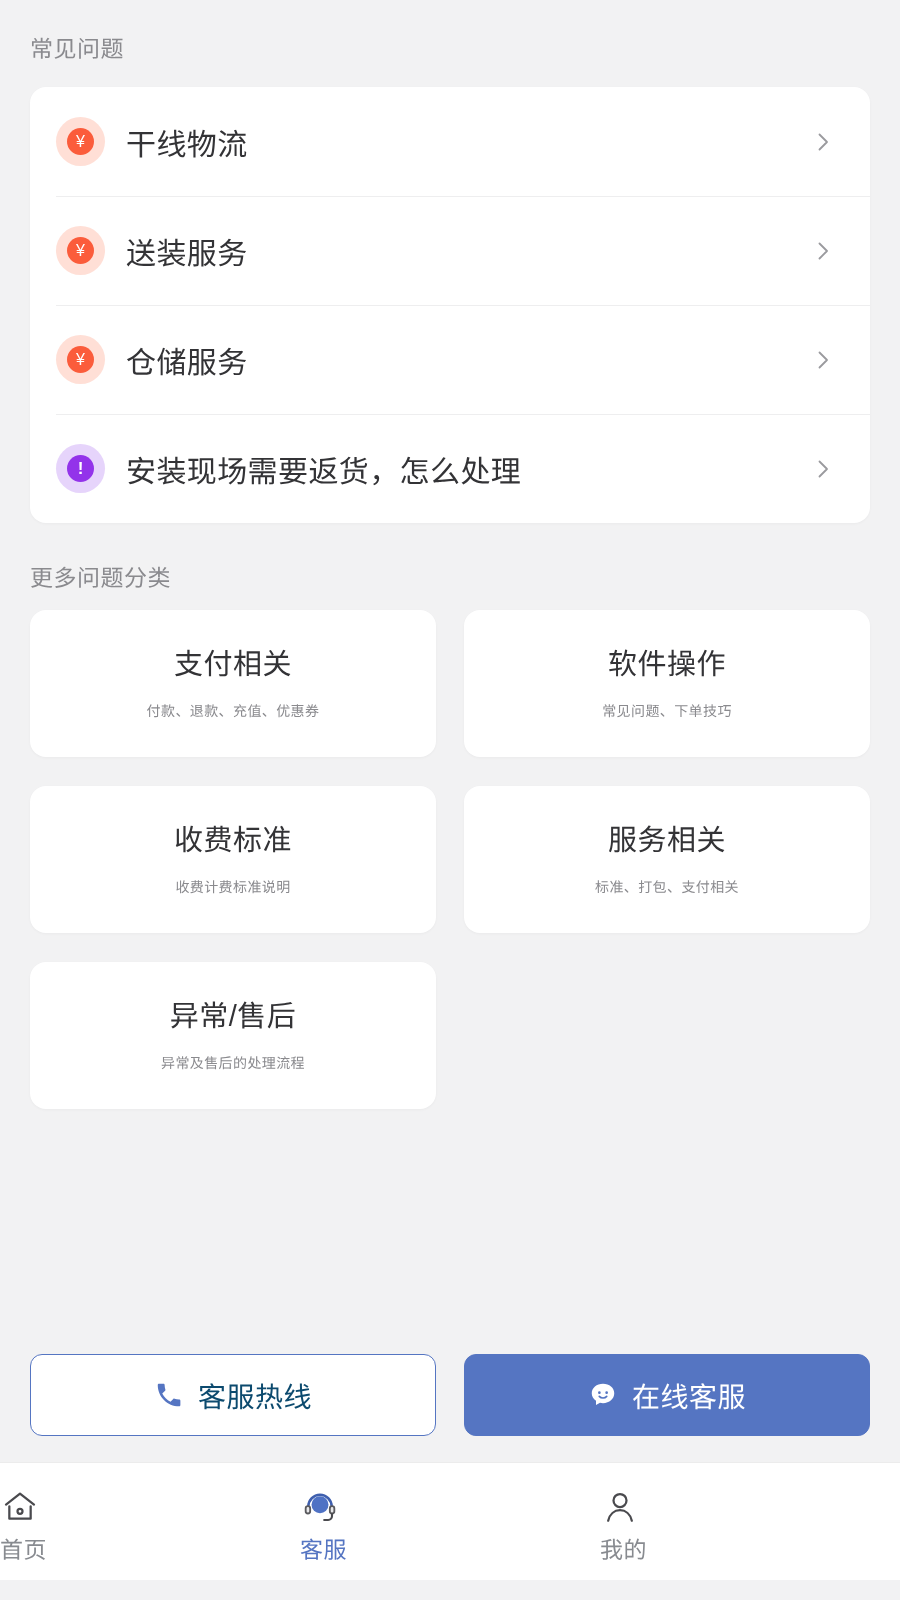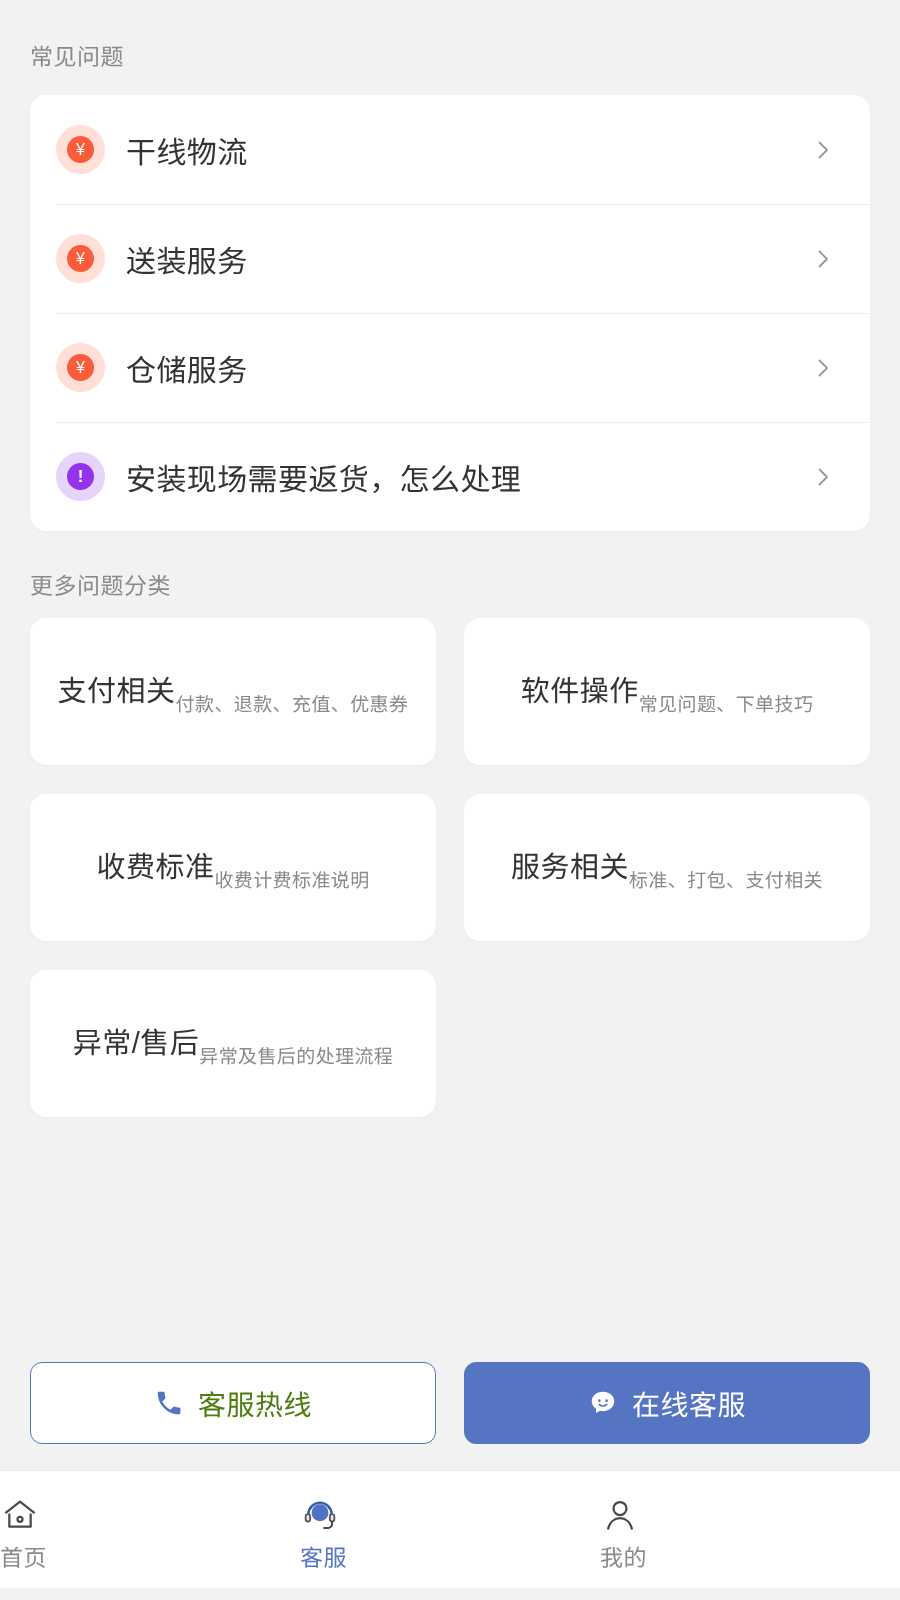--- a/index.html
+++ b/index.html
@@ -15,21 +15,20 @@
     -webkit-font-smoothing: antialiased;
     overflow: hidden;
   }
 
   .screen {
     position: relative;
     width: 900px;
     height: 1580px;
     display: flex;
     flex-direction: column;
-    margin-top: 8px;
   }
 
   .scroll-area {
     position: relative;
     flex: 1 1 auto;
     padding: 0 30px;
     overflow: hidden;
   }
 
   
@@ -117,34 +116,34 @@
   .cat-grid {
     display: grid;
     grid-template-columns: 1fr 1fr;
     gap: 29px 28px;
   }
   .cat-card {
     background: #ffffff;
     border-radius: 16px;
     height: 147px;
     display: flex;
-    flex-direction: row;
+    flex-direction: column;
     align-items: center;
     justify-content: center;
     cursor: pointer;
     box-shadow: 0 1px 3px rgba(0,0,0,0.035);
   }
   .cat-title {
     font-size: 29px;
     color: #333336;
     line-height: 1;
     letter-spacing: 0.5px;
   }
   .cat-sub {
-    font-size: 19px;
+    font-size: 14px;
     color: #8a8a8e;
     line-height: 1;
     margin-top: 25px;
     letter-spacing: 0.4px;
   }
 
   
   .actions {
     position: absolute;
     left: 30px;
@@ -161,21 +160,21 @@
     align-items: center;
     justify-content: center;
     gap: 14px;
     font-size: 28px;
     cursor: pointer;
     letter-spacing: 0.5px;
   }
   .btn-outline {
     background: #ffffff;
     border: 1.6px solid #5575c2;
-    color: #4d7c0f;
+    color: #0c4a6e;
   }
   .btn-primary {
     background: #5575c2;
     border: 1.6px solid #5575c2;
     color: #ffffff;
   }
   .btn .bicon { display: flex; align-items: center; }
   .btn .bicon svg { display: block; }
 
   

